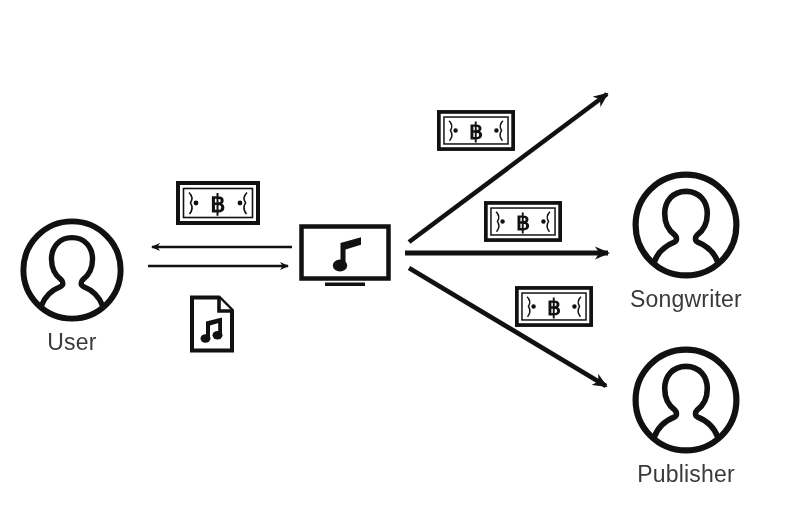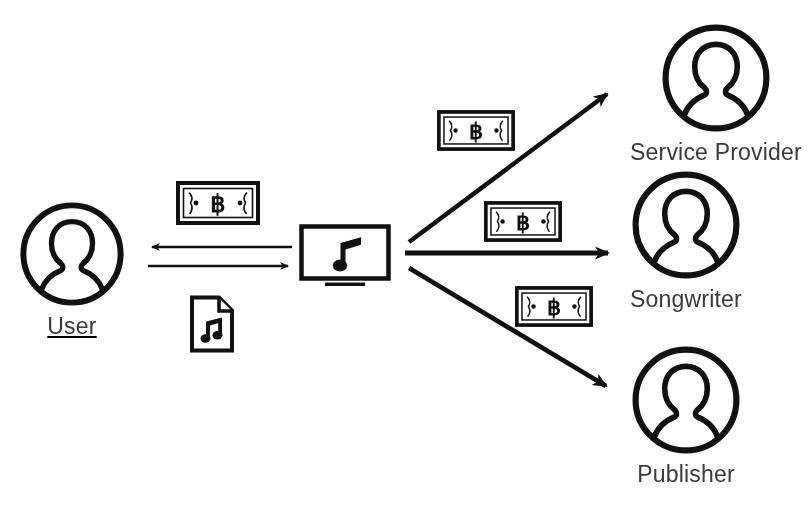--- a/index.html
+++ b/index.html
@@ -70,101 +70,81 @@
 
     <g>
       <line x1="405" y1="253" x2="608" y2="253" stroke="#111" stroke-width="5.2" marker-end="url(#ahThick)"></line>
     </g>
 
     <g>
       <line x1="409" y1="268" x2="606" y2="386" stroke="#111" stroke-width="4.6" marker-end="url(#ahThick)"></line>
     </g>
   </svg>
 
-  <div class="node" style="left:18px; top:200px;text-decoration:underline;">
+  <div class="node" style="left:18px; top:216px;">
     <span>
       <svg width="108" height="108" viewBox="0 0 100 100" xmlns="http://www.w3.org/2000/svg">
         <circle cx="50" cy="50" r="45" fill="none" stroke="#111" stroke-width="5.5"></circle>
         <g fill="none" stroke="#111" stroke-width="5" stroke-linecap="round" stroke-linejoin="round">
           <path d="M50 20
                    C 38 20 31 29 31 40
                    C 31 50 36 56 40 59
                    C 42 61 42 64 40 65
                    C 30 69 24 76 21.5 83.5
                    M50 20
                    C 62 20 69 29 69 40
                    C 69 50 64 56 60 59
                    C 58 61 58 64 60 65
                    C 70 69 76 76 78.5 83.5"></path>
         </g>
       </svg>
     </span>
     <span class="node-label">User</span>
   </div>
 
-  <div class="node" style="left:630px; top:22px;">
+
+  <div class="node" style="left:630px; top:169px;">
     <span>
       <svg width="112" height="112" viewBox="0 0 100 100" xmlns="http://www.w3.org/2000/svg">
         <circle cx="50" cy="50" r="45" fill="none" stroke="#111" stroke-width="5.5"></circle>
         <g fill="none" stroke="#111" stroke-width="5" stroke-linecap="round" stroke-linejoin="round">
           <path d="M50 20
                    C 38 20 31 29 31 40
                    C 31 50 36 56 40 59
                    C 42 61 42 64 40 65
                    C 30 69 24 76 21.5 83.5
                    M50 20
                    C 62 20 69 29 69 40
                    C 69 50 64 56 60 59
                    C 58 61 58 64 60 65
                    C 70 69 76 76 78.5 83.5"></path>
         </g>
       </svg>
     </span>
-    <span class="node-label">Service Provider</span>
-  </div>
-
-  <div class="node" style="left:630px; top:169px;">
+    <span class="node-label">Songwriter</span>
+  </div>
+
+  <div class="node" style="left:630px; top:344px;text-align:right;">
     <span>
       <svg width="112" height="112" viewBox="0 0 100 100" xmlns="http://www.w3.org/2000/svg">
         <circle cx="50" cy="50" r="45" fill="none" stroke="#111" stroke-width="5.5"></circle>
         <g fill="none" stroke="#111" stroke-width="5" stroke-linecap="round" stroke-linejoin="round">
           <path d="M50 20
                    C 38 20 31 29 31 40
                    C 31 50 36 56 40 59
                    C 42 61 42 64 40 65
                    C 30 69 24 76 21.5 83.5
                    M50 20
                    C 62 20 69 29 69 40
                    C 69 50 64 56 60 59
                    C 58 61 58 64 60 65
                    C 70 69 76 76 78.5 83.5"></path>
         </g>
       </svg>
     </span>
-    <span class="node-label">Songwriter</span>
-  </div>
-
-  <div class="node" style="left:630px; top:344px;text-align:right;">
-    <span>
-      <svg width="112" height="112" viewBox="0 0 100 100" xmlns="http://www.w3.org/2000/svg">
-        <circle cx="50" cy="50" r="45" fill="none" stroke="#111" stroke-width="5.5"></circle>
-        <g fill="none" stroke="#111" stroke-width="5" stroke-linecap="round" stroke-linejoin="round">
-          <path d="M50 20
-                   C 38 20 31 29 31 40
-                   C 31 50 36 56 40 59
-                   C 42 61 42 64 40 65
-                   C 30 69 24 76 21.5 83.5
-                   M50 20
-                   C 62 20 69 29 69 40
-                   C 69 50 64 56 60 59
-                   C 58 61 58 64 60 65
-                   C 70 69 76 76 78.5 83.5"></path>
-        </g>
-      </svg>
-    </span>
     <span class="node-label">Publisher</span>
   </div>
 
   <div class="icon-wrap" style="left:299px; top:224px;">
     <span>
       <svg width="92" height="62" viewBox="0 0 92 62" xmlns="http://www.w3.org/2000/svg">
         <rect x="2.5" y="2.5" width="87" height="52" fill="#fff" stroke="#111" stroke-width="4.5"></rect>
         <rect x="26" y="58.5" width="40" height="3.5" fill="#111"></rect>
         <g fill="#111">
           <path d="M41.5 19 L62 13.2 L62 20.8 L46.5 25.6 L46.5 40 L41.5 40 Z"></path>

